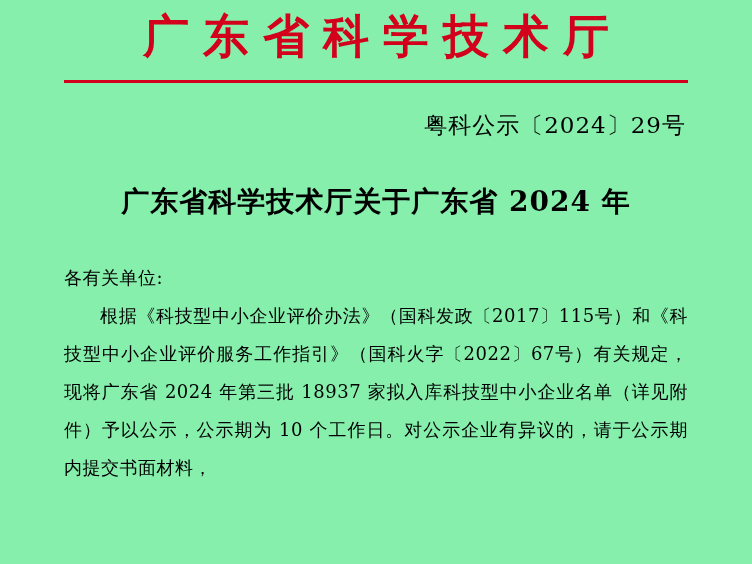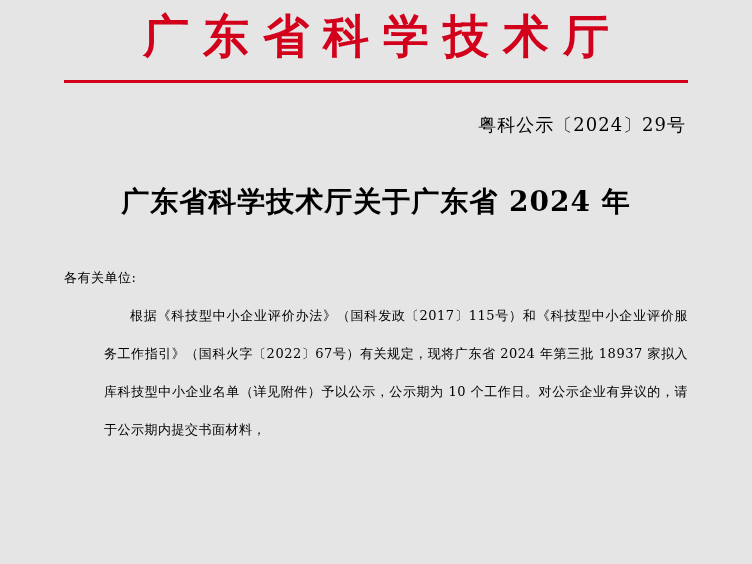--- a/index.html
+++ b/index.html
@@ -11,21 +11,21 @@
     width: 752px;
     height: 564px;
     overflow: hidden;
     font-family: "DejaVu Serif", "Liberation Serif", serif;
     color: #000000;
   }
   .page {
     position: relative;
     width: 752px;
     height: 564px;
-    background: #e5e5e5;
+    background: #86efac;
     box-sizing: border-box;
     padding: 0 64px;
   }
   
   .masthead {
     text-align: center;
     padding-top: 6px;
   }
   .masthead-title {
     color: #d3001b;
@@ -39,53 +39,52 @@
   }
   .masthead-rule {
     margin-top: 14px;
     height: 3px;
     background: #d3001b;
     width: 100%;
   }
   
   .doc-number {
     text-align: right;
-    font-size: 18px;
+    font-size: 23px;
     line-height: 28px;
     margin-top: 28px;
     letter-spacing: 1px;
     padding-right: 2px;
   }
   
   .doc-title {
     text-align: center;
     margin-top: 36px;
   }
   .doc-title-line {
     font-weight: bold;
     font-size: 28px;
     line-height: 54px;
     letter-spacing: 1px;
     white-space: nowrap;
   }
   
   .body-block {
     margin-top: 30px;
-    font-size: 13px;
+    font-size: 18px;
     line-height: 38px;
     letter-spacing: 0.5px;
   }
   .salutation {
     text-align: left;
   }
   .para {
     text-align: justify;
     text-justify: inter-ideograph;
     text-indent: 2em;
-    margin-left: 40px;
   }
 </style>
 </head>
 <body>
 
 <div class="page">
 
   <div class="masthead">
     <div class="masthead-title">广东省科学技术厅</div>
     <div class="masthead-rule"></div>

